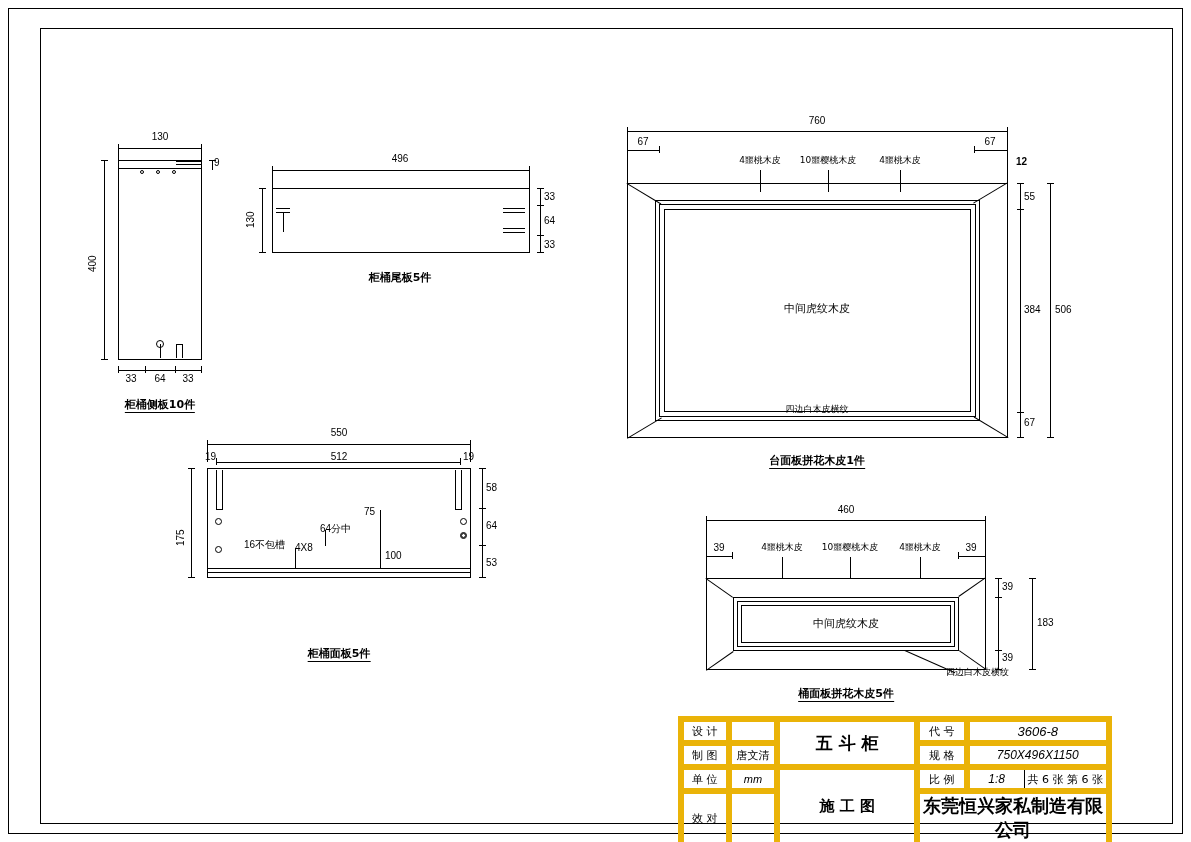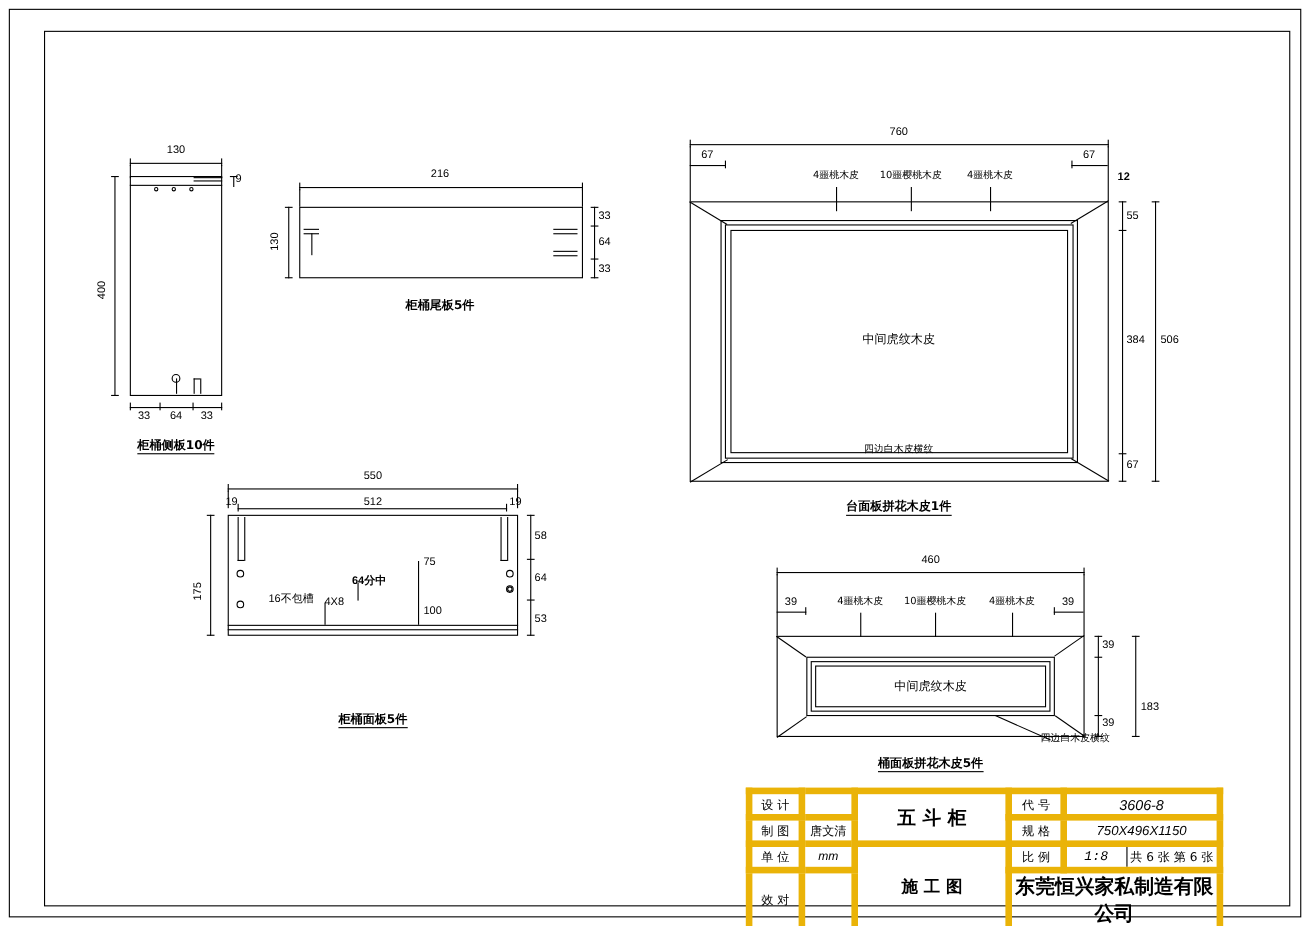--- a/index.html
+++ b/index.html
@@ -73,21 +73,21 @@
     <div class="txt ctr" style="left:160px;top:374px;">64</div>
     <div class="txt ctr" style="left:188px;top:374px;">33</div>
 
     <div class="txt cn bold ctr" style="left:160px;top:399px;font-size:11px;border-bottom:1px solid #000;padding-bottom:2px;">柜桶侧板10件</div>
   </div>
 
   <div>
     <div class="arrowline" style="left:272px;top:170px;width:258px;"></div>
     <div class="dimtick" style="left:272px;top:166px;"></div>
     <div class="dimtick" style="left:529px;top:166px;"></div>
-    <div class="txt ctr" style="left:400px;top:154px;">216</div>
+    <div class="txt ctr" style="left:400px;top:154px;">496</div>
     <div class="ln v" style="left:272px;top:172px;height:16px;"></div>
     <div class="ln v" style="left:529px;top:172px;height:16px;"></div>
 
     <div class="box" style="left:272px;top:188px;width:258px;height:65px;"></div>
 
     <div class="ln h" style="left:276px;top:208px;width:14px;"></div>
     <div class="ln h" style="left:276px;top:212px;width:14px;"></div>
     <div class="ln v" style="left:283px;top:212px;height:20px;"></div>
 
     <div class="ln h" style="left:503px;top:208px;width:22px;"></div>
@@ -143,22 +143,22 @@
     <div class="dot" style="left:215px;top:546px;width:7px;height:7px;"></div>
 
     <div class="dot" style="left:460px;top:518px;width:7px;height:7px;"></div>
     <div class="dot" style="left:460px;top:532px;width:7px;height:7px;"></div>
     <div class="dot" style="left:461px;top:533px;width:5px;height:5px;"></div>
 
     <div class="ln v" style="left:325px;top:530px;height:16px;"></div>
     <div class="ln v" style="left:295px;top:548px;height:20px;"></div>
     <div class="ln v" style="left:380px;top:510px;height:58px;"></div>
 
-    <div class="txt" style="left:320px;top:524px;font-weight:bold;">64分中</div>
-    <div class="txt" style="left:385px;top:507px;">75</div>
+    <div class="txt" style="left:320px;top:524px;">64分中</div>
+    <div class="txt" style="left:364px;top:507px;">75</div>
     <div class="txt" style="left:385px;top:551px;">100</div>
     <div class="txt" style="left:244px;top:540px;">16不包槽</div>
     <div class="txt" style="left:295px;top:543px;">4X8</div>
 
     <div class="ln v" style="left:191px;top:468px;height:110px;"></div>
     <div class="dimtick" style="left:188px;top:468px;width:7px;height:1px;"></div>
     <div class="dimtick" style="left:188px;top:577px;width:7px;height:1px;"></div>
     <div class="txt" style="left:176px;top:546px;transform:rotate(-90deg);transform-origin:left top;">175</div>
 
     <div class="ln v" style="left:482px;top:468px;height:110px;"></div>
@@ -264,21 +264,21 @@
     <div class="ln v" style="left:998px;top:578px;height:92px;"></div>
     <div class="dimtick" style="left:995px;top:578px;width:7px;height:1px;"></div>
     <div class="dimtick" style="left:995px;top:597px;width:7px;height:1px;"></div>
     <div class="dimtick" style="left:995px;top:650px;width:7px;height:1px;"></div>
     <div class="dimtick" style="left:995px;top:669px;width:7px;height:1px;"></div>
     <div class="txt" style="left:1002px;top:582px;">39</div>
     <div class="txt" style="left:1002px;top:653px;">39</div>
     <div class="ln v" style="left:1032px;top:578px;height:92px;"></div>
     <div class="dimtick" style="left:1029px;top:578px;width:7px;height:1px;"></div>
     <div class="dimtick" style="left:1029px;top:669px;width:7px;height:1px;"></div>
-    <div class="txt" style="left:1037px;top:618px;margin-top:20px;">183</div>
+    <div class="txt" style="left:1037px;top:618px;">183</div>
 
     <div class="txt cn bold ctr" style="left:846px;top:688px;font-size:11px;border-bottom:1px solid #000;padding-bottom:2px;">桶面板拼花木皮5件</div>
   </div>
 
   <table class="ttl" style="left:678px;top:716px;width:434px;">
     <tbody>
         <tr>
       <td class="cn" style="width:46px;">设 计</td>
       <td class="cn" style="width:46px;"></td>
       <td class="cn bold" rowspan="2" style="width:150px;font-size:17px;">五 斗 柜</td>
@@ -293,21 +293,21 @@
     </tr>
     <tr>
       <td class="cn">单 位</td>
       <td class="ital">mm</td>
       <td class="cn bold" rowspan="2" style="font-size:15px;">施 工 图</td>
       <td class="cn">比 例</td>
       <td style="padding:0;">
         <table style="width:100%;border-collapse:collapse;">
           <tbody>
                 <tr>
-            <td class="ital" style="border:none;border-right:1px solid #000;width:40%;font-size:12px;font-family:Liberation Mono, monospace;">1:8</td>
+            <td class="ital" style="border:none;border-right:1px solid #000;width:40%;font-size:12px;">1:8</td>
             <td class="cn" style="border:none;font-size:11px;margin-left:25px;">共 6 张 第 6 张</td>
           </tr>
         </tbody>
             </table>
       </td>
     </tr>
     <tr>
       <td class="cn">效 对</td>
       <td class="cn"></td>
       <td class="cn bold" colspan="2" style="font-size:18px;">东莞恒兴家私制造有限公司</td>

